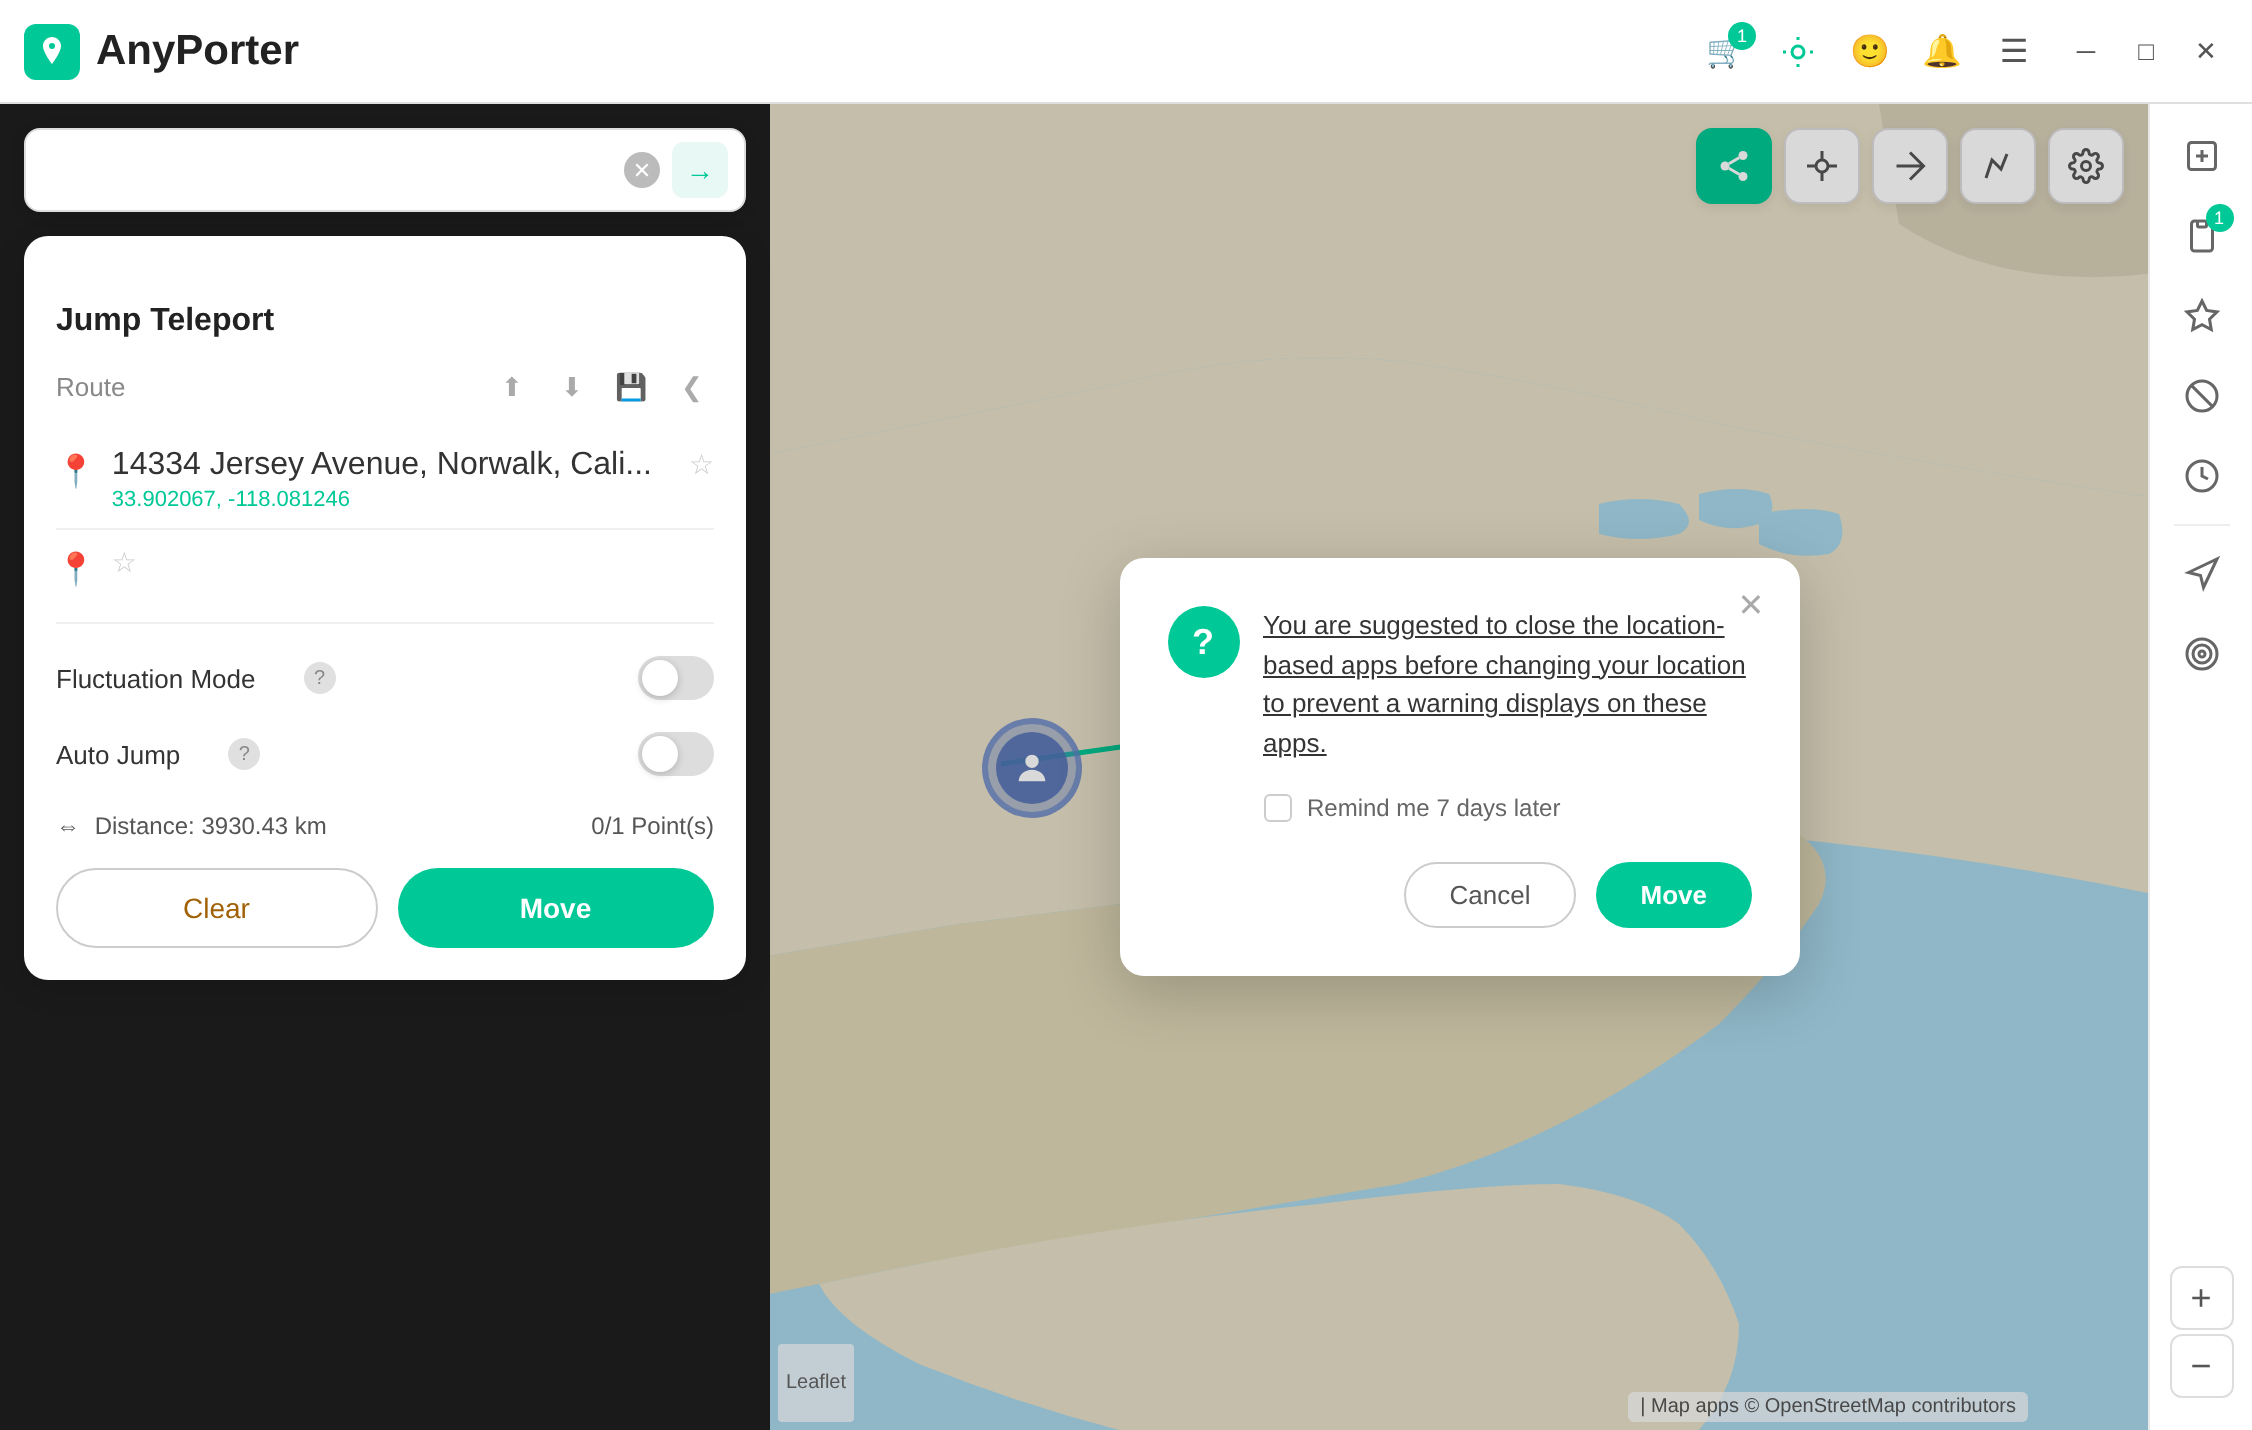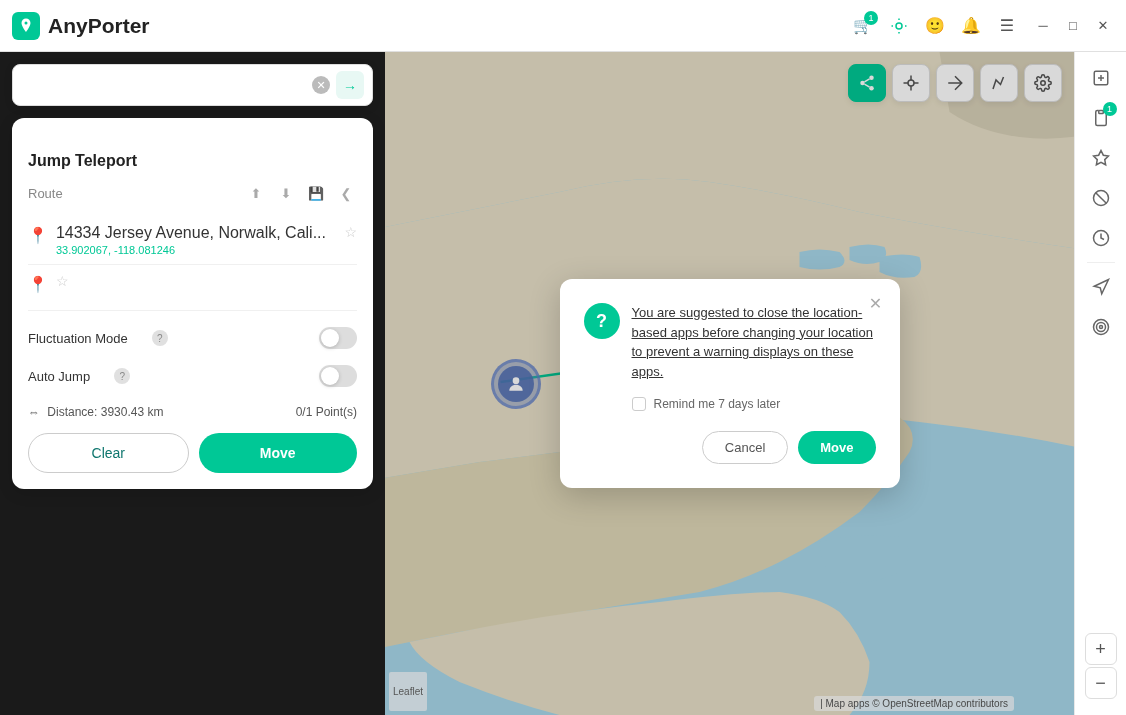--- a/index.html
+++ b/index.html
@@ -282,21 +282,21 @@
       display: flex;
       gap: 10px;
     }
     .btn-clear {
       flex: 1;
       height: 40px;
       border: 1.5px solid #ccc;
       border-radius: 20px;
       background: #fff;
       font-size: 14px;
-      color: #0f766e;
+      color: #a16207;
       cursor: pointer;
       display: flex; align-items: center; justify-content: center;
     }
     .btn-move {
       flex: 1;
       height: 40px;
       border: none;
       border-radius: 20px;
       background: #00c896;
       font-size: 14px;

